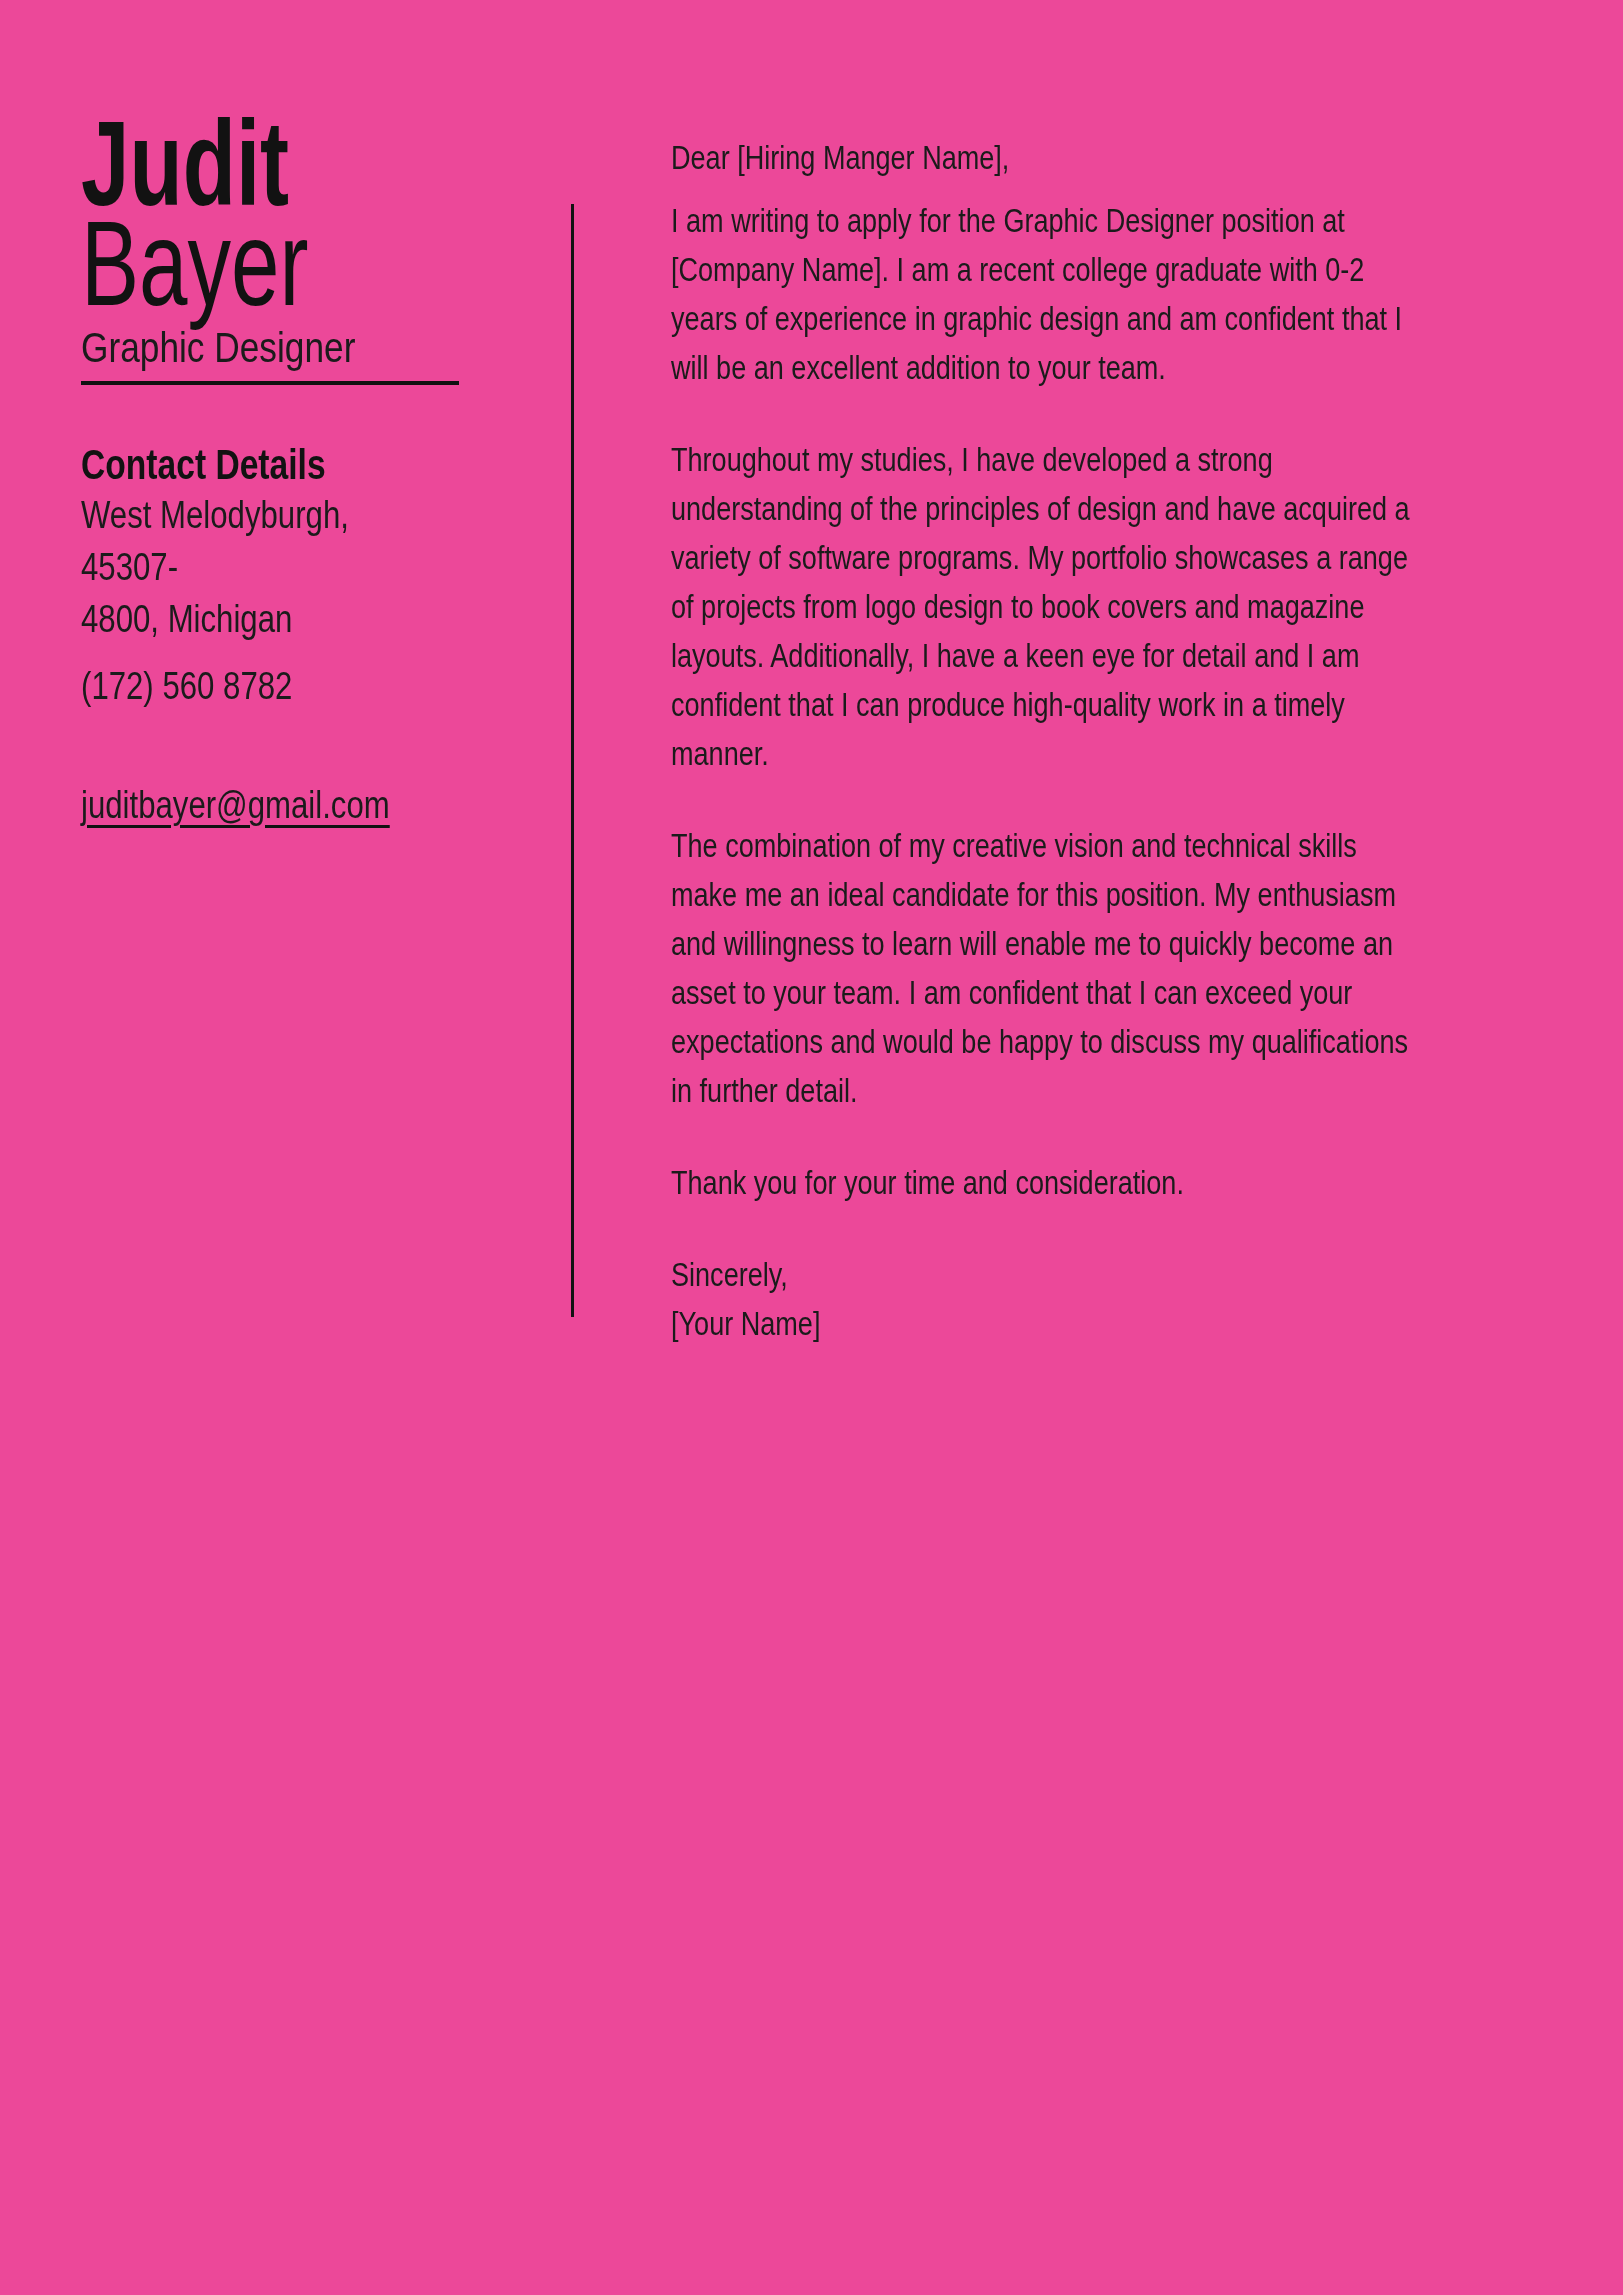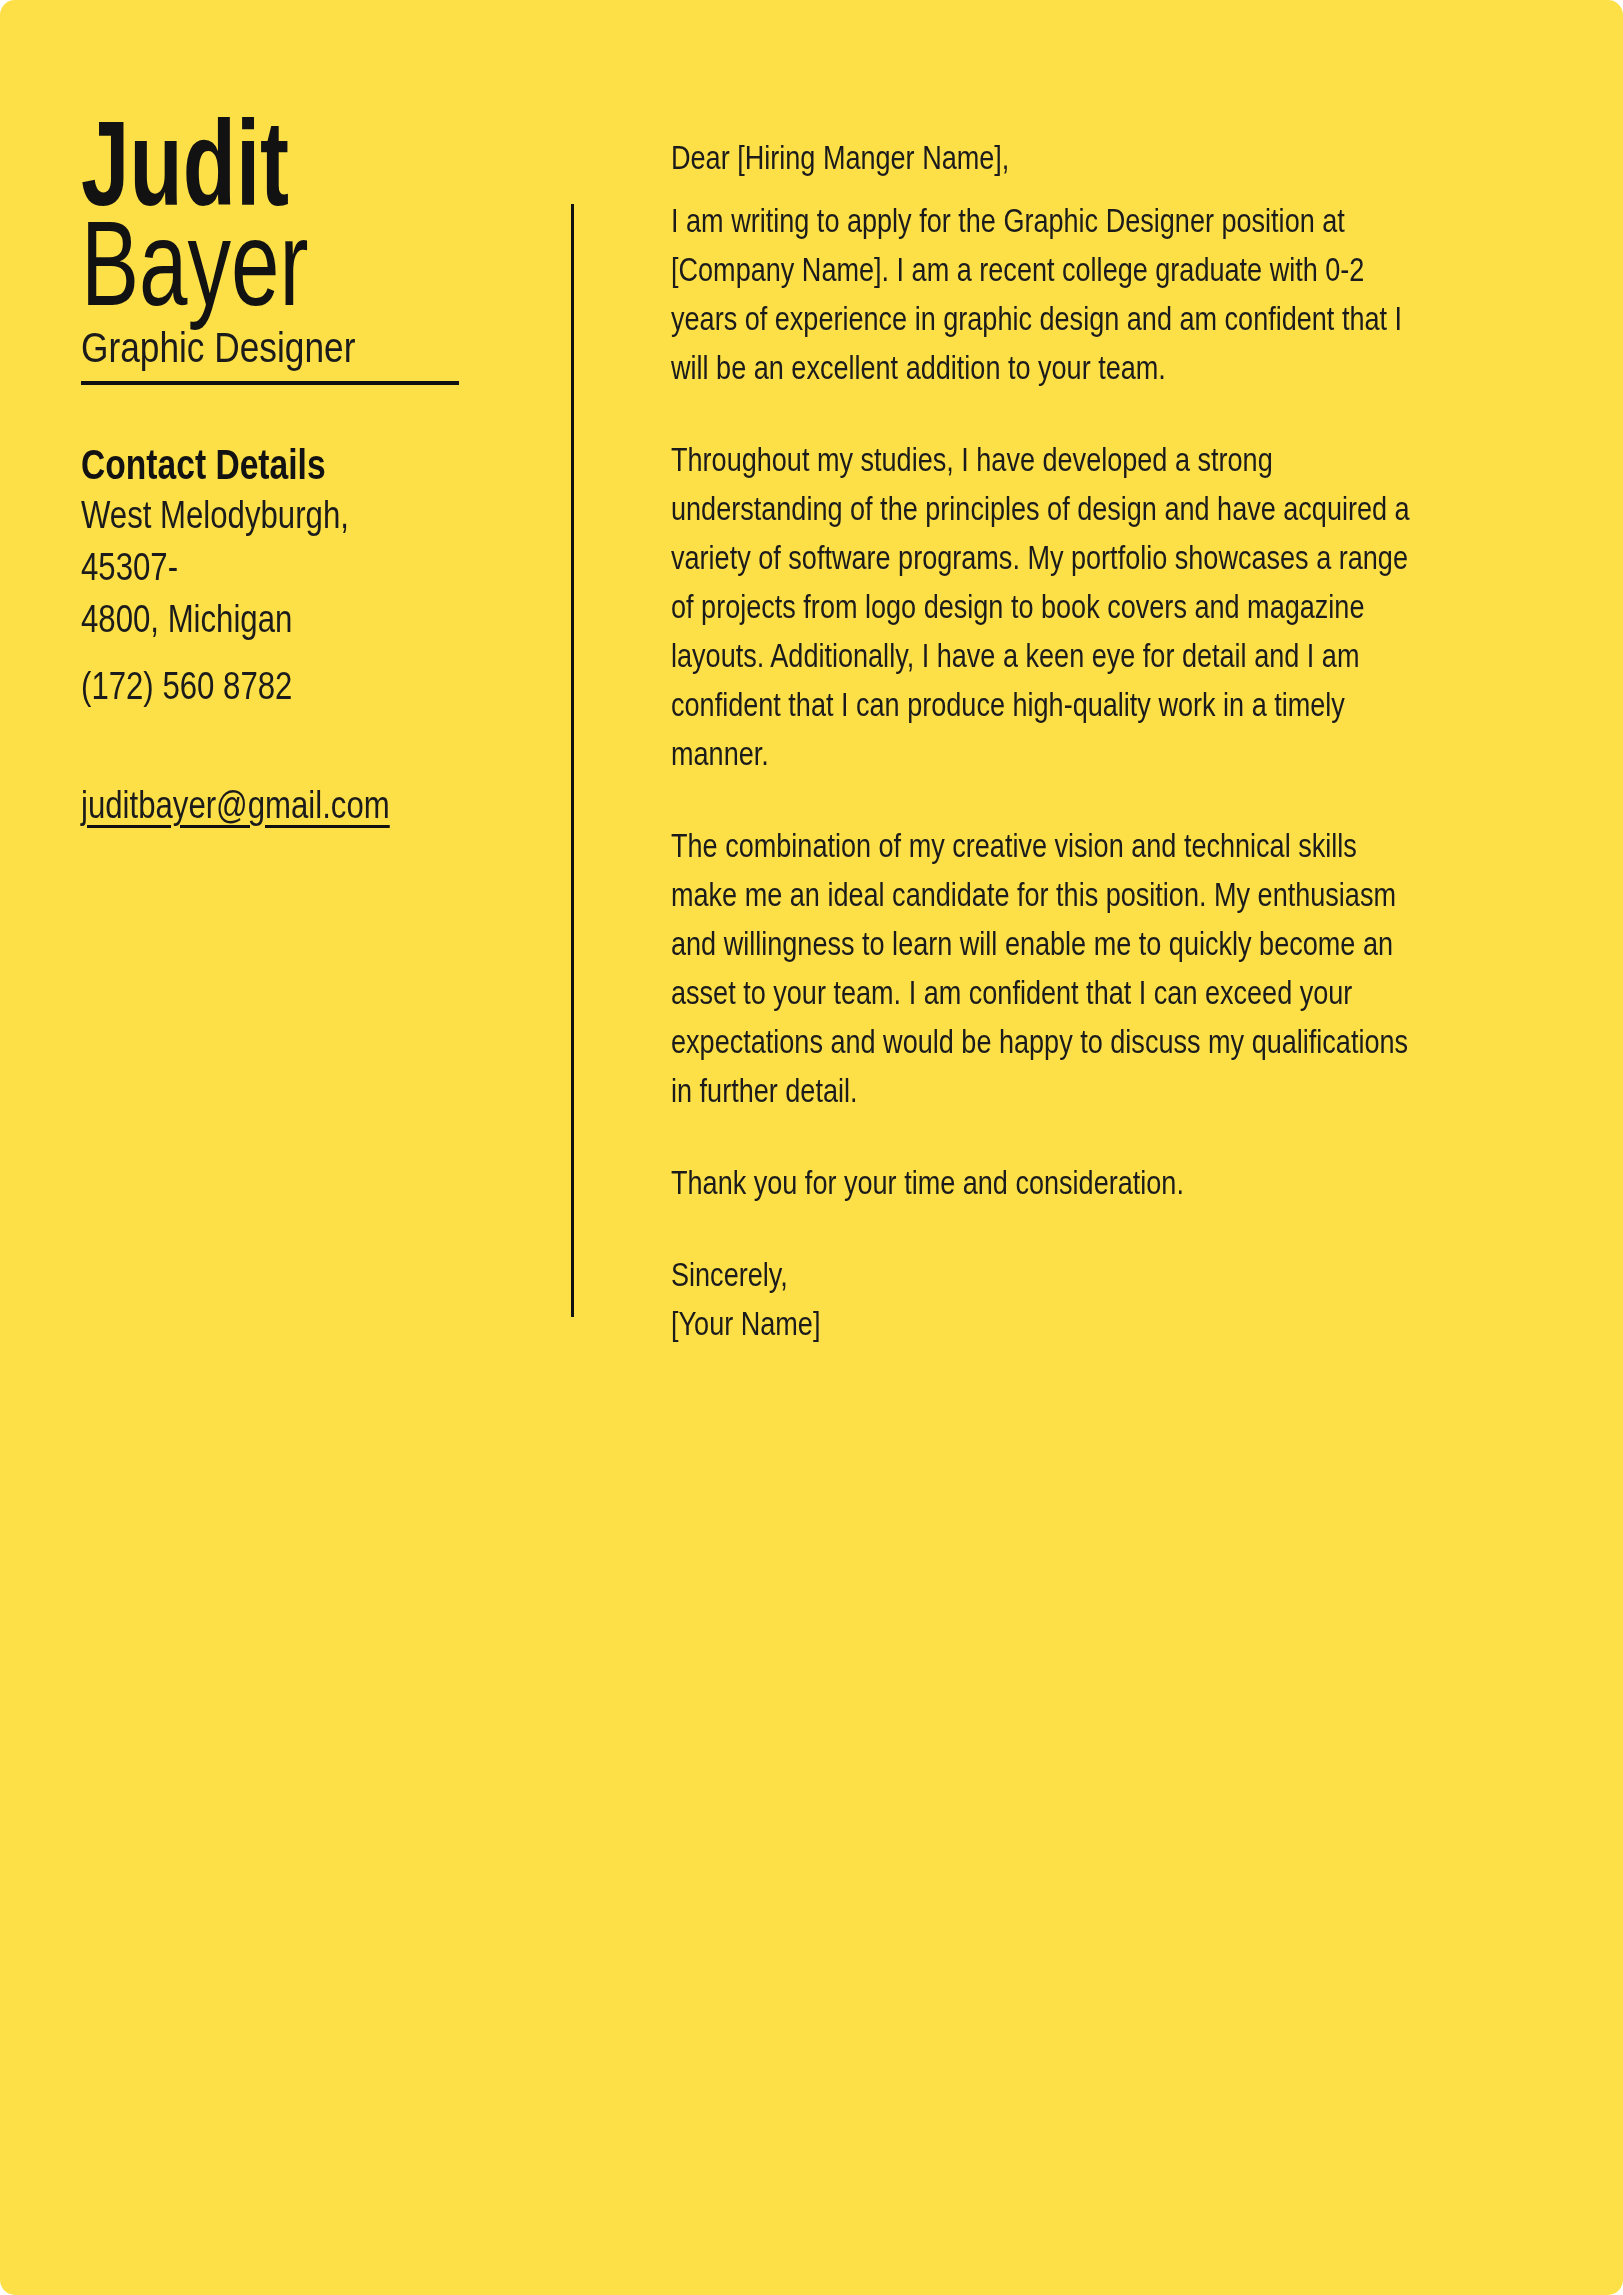--- a/index.html
+++ b/index.html
@@ -4,21 +4,21 @@
 <style>
   * { margin: 0; padding: 0; box-sizing: border-box; }
   html, body { background: #ffffff; }
   body {
     width: 1623px; height: 2295px;
     position: relative;
     font-family: "Liberation Sans", sans-serif;
     color: #1b1b1b;
     overflow: hidden;
   }
-  .page { position: absolute; inset: 0; background: #fde047; border-radius: 15px; }
+  .page { position: absolute; inset: 0; background: #ec4899; }
 
   
   .sidebar { position: absolute; left: 81px; top: 113px; width: 406px; }
   .name {
     font-size: 121px; line-height: 100px; color: #121212;
     transform: scaleX(0.72); transform-origin: left top;
     white-space: nowrap;
   }
   .name .first { display: block; font-weight: 700; }
   .name .last  { display: block; font-weight: 400; }

